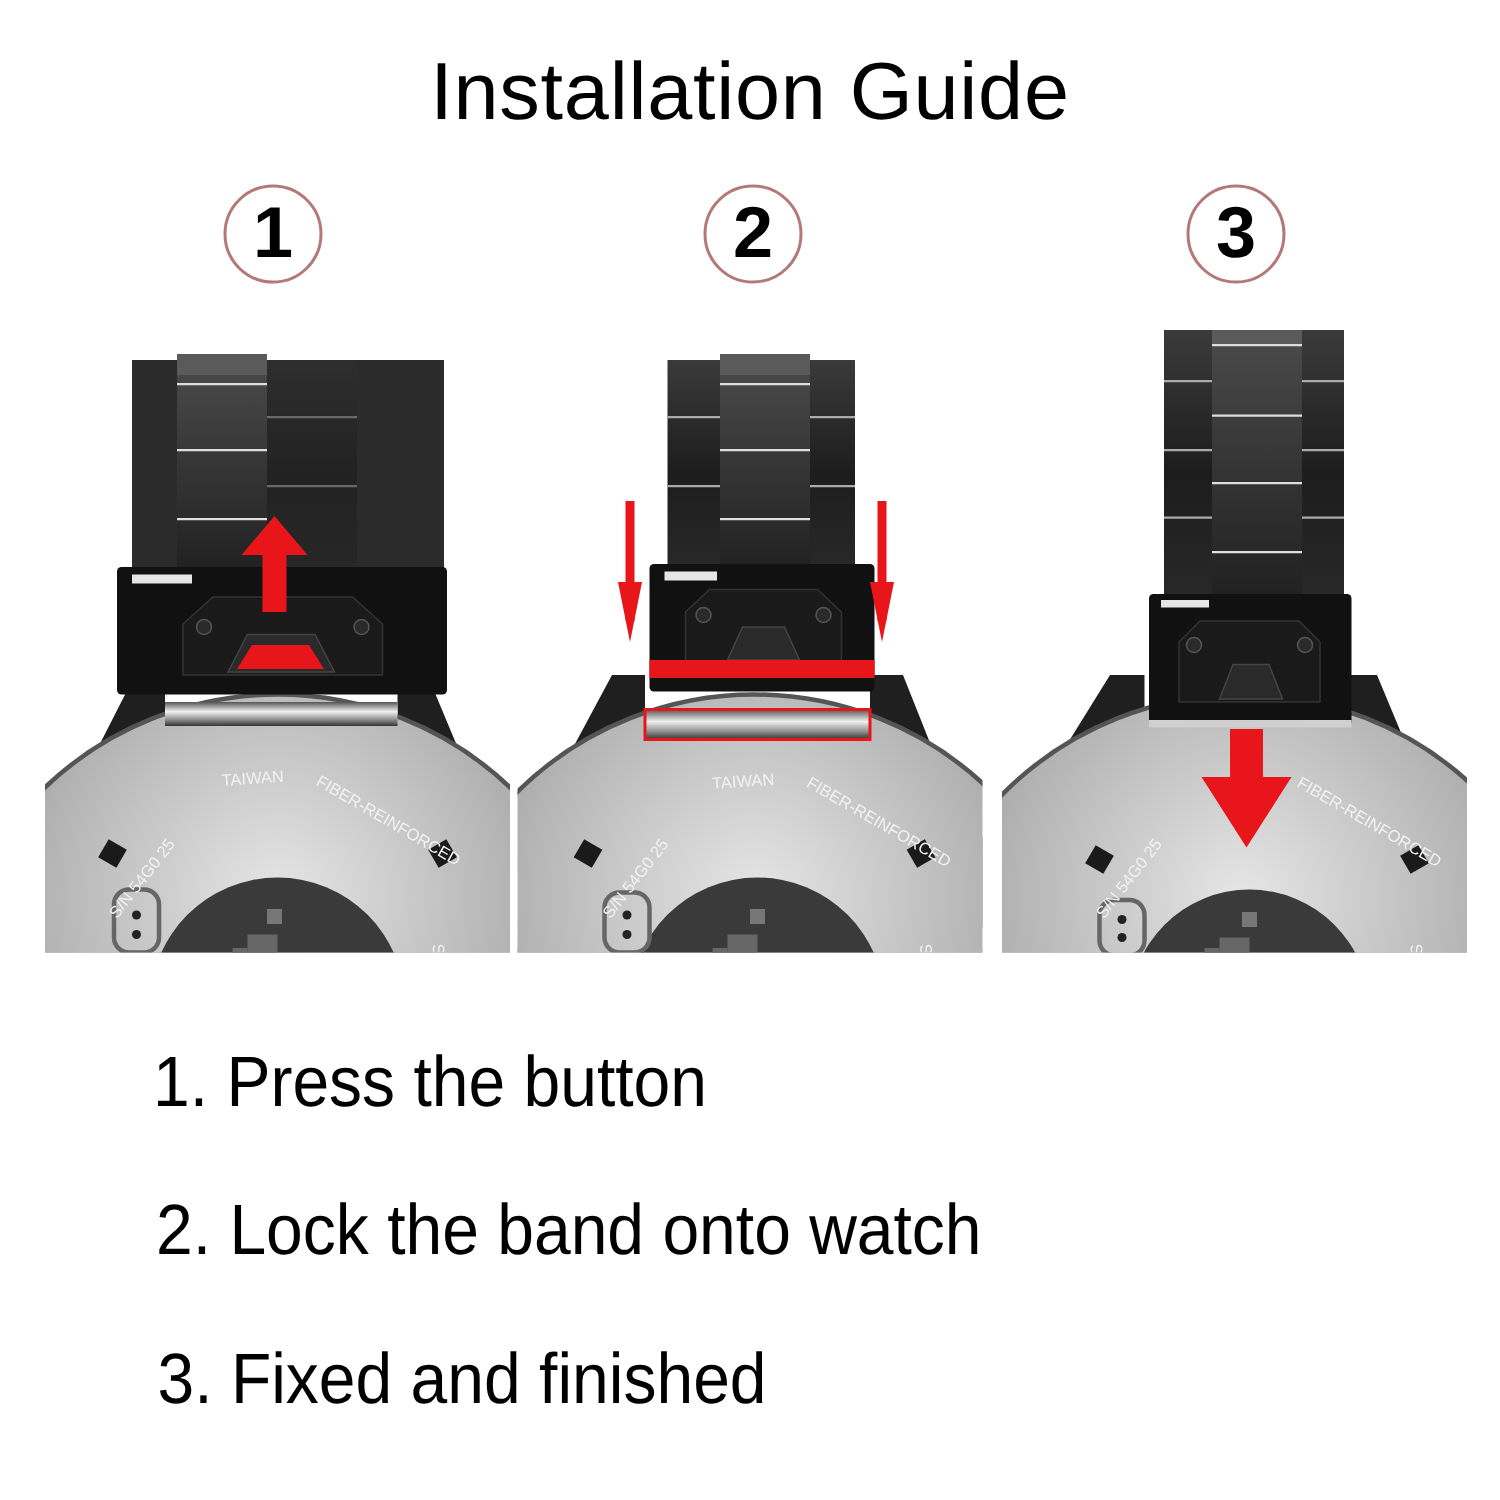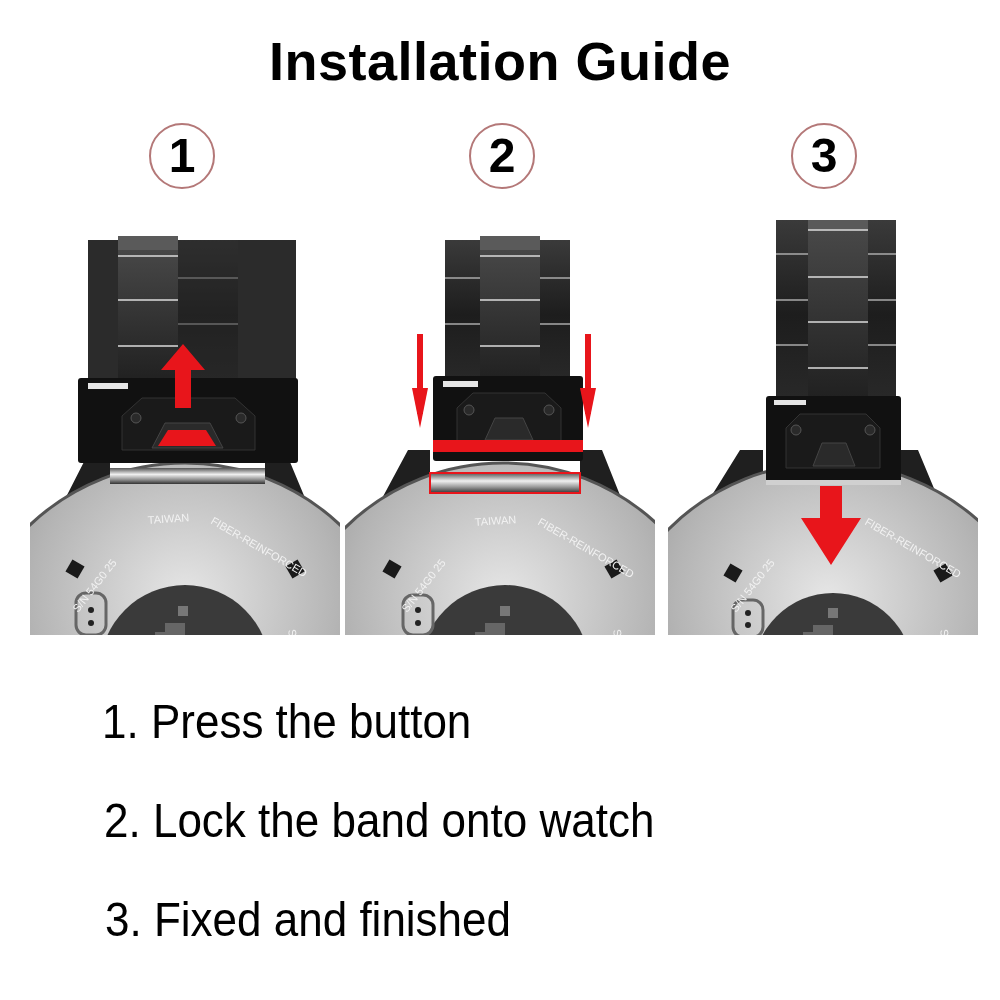--- a/index.html
+++ b/index.html
@@ -1,19 +1,19 @@
 <!DOCTYPE html>
 <html><head>
 <meta charset="utf-8">
 <style>
   html, body { margin: 0; padding: 0; background: #ffffff; }
   body { width: 1000px; height: 1000px; position: relative; overflow: hidden;
          font-family: "Liberation Sans", sans-serif; color: #000; }
   .title { position: absolute; left: 0; top: 26px; width: 1000px; text-align: center;
-           font-size: 54px; font-weight: bold; letter-spacing: 0.5px; line-height: 70px; }
+           font-size: 54px; font-weight: normal; letter-spacing: 0.5px; line-height: 70px; }
   .step-badge { position: absolute; top: 123px; width: 66px; height: 66px; border-radius: 50%;
                 border: 2px solid #b47878; box-sizing: border-box; display: flex;
                 align-items: center; justify-content: center; font-weight: bold;
                 font-size: 48px; line-height: 1; }
   .panel { position: absolute; top: 218px; width: 310px; height: 417px; }
   .panel svg { display: block; }
   .instructions { position: absolute; left: 0; top: 0; }
   .instr { position: absolute; font-size: 44px; line-height: 52px; white-space: nowrap;
            transform: scaleY(1.08); transform-origin: left top; }
 </style>

